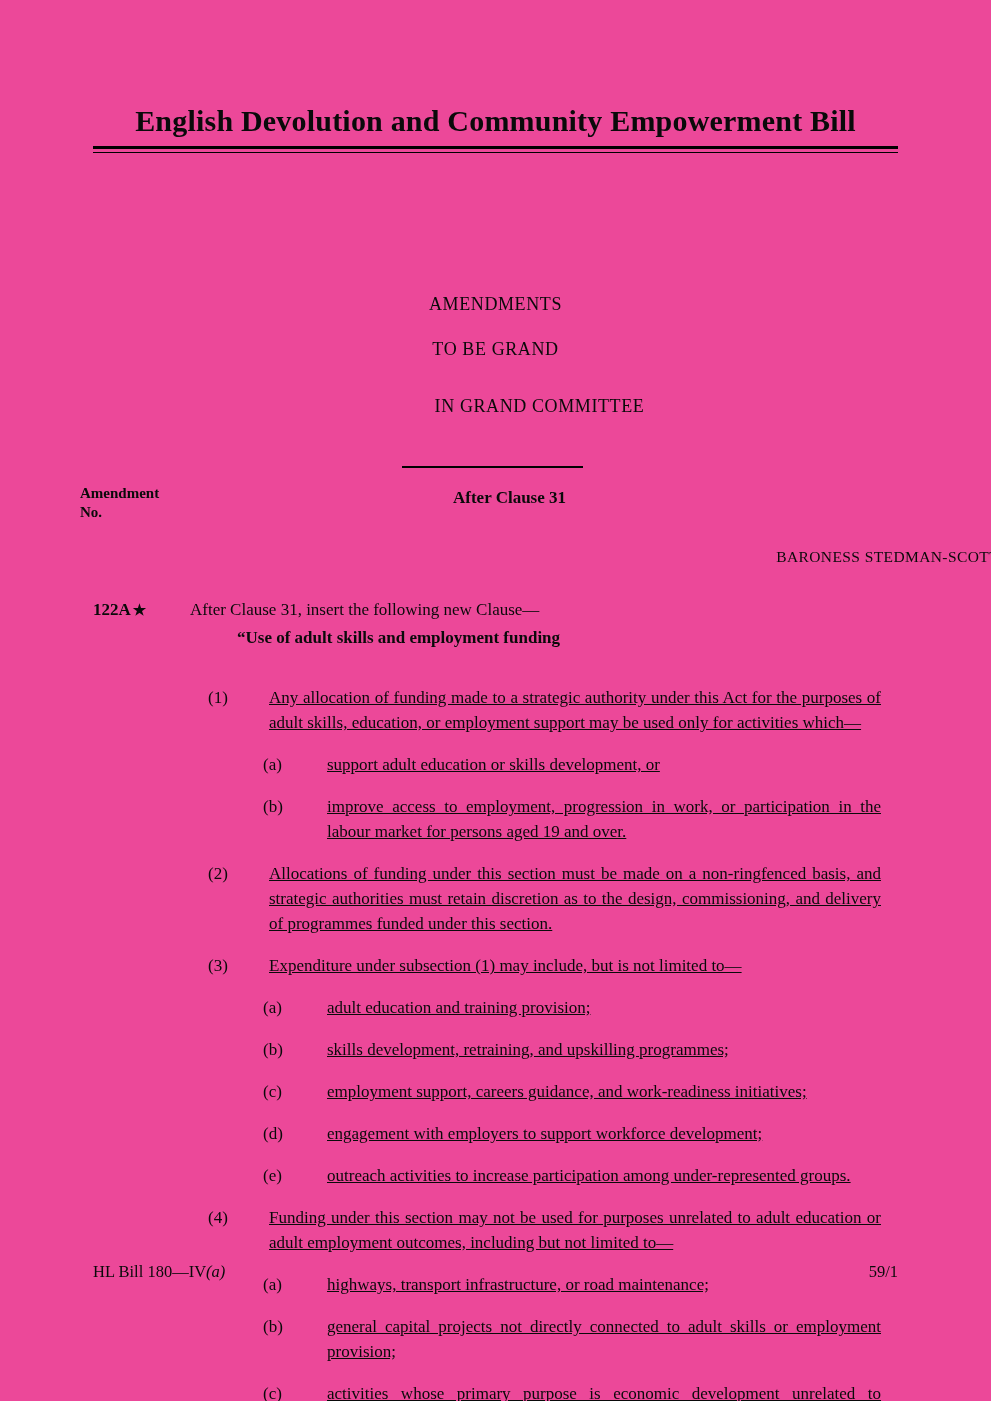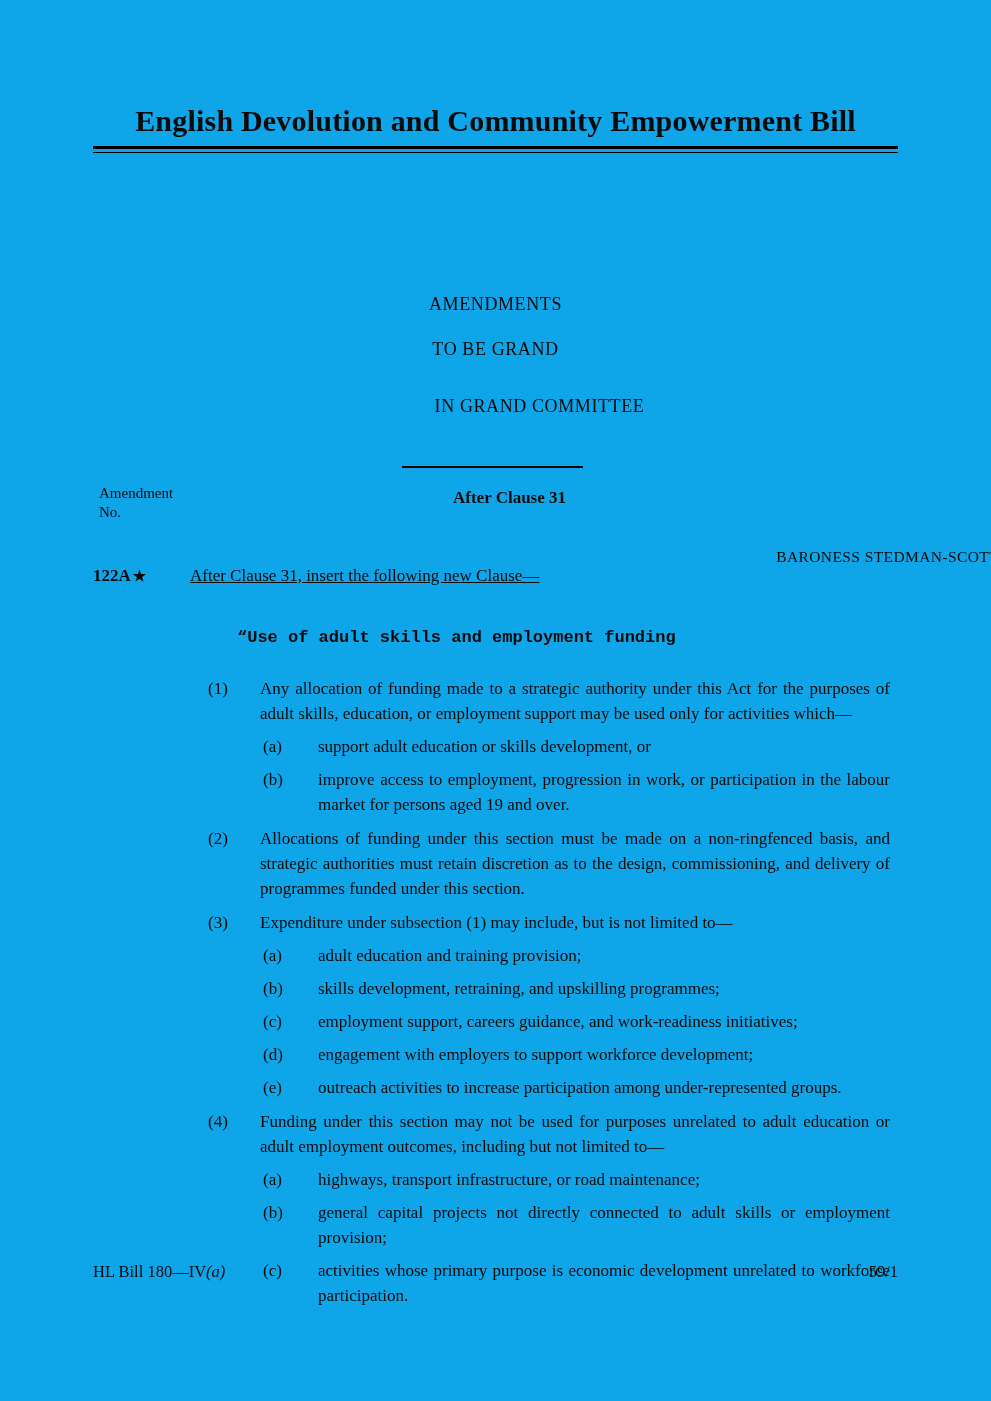--- a/index.html
+++ b/index.html
@@ -4,21 +4,21 @@
 <style>
   html, body {
     margin: 0;
     padding: 0;
     background: #ffffff;
   }
   .page {
     position: relative;
     width: 991px;
     height: 1401px;
-    background: #0ea5e9;
+    background: #ec4899;
     color: #0a0a0a;
     font-family: "Liberation Serif", "DejaVu Serif", serif;
     overflow: hidden;
   }
   .title {
     position: absolute;
     top: 104px;
     left: 0;
     width: 100%;
     margin: 0;
@@ -60,23 +60,23 @@
     position: absolute;
     top: 466px;
     left: 402px;
     width: 181px;
     height: 2px;
     background: #000;
   }
   .margin-label {
     position: absolute;
     top: 484px;
-    left: 99px;
+    left: 80px;
     font-size: 15px;
-    font-weight: normal;
+    font-weight: bold;
     line-height: 19px;
   }
   .section-heading {
     position: absolute;
     top: 488px;
     left: 0;
     width: 100%;
     text-align: center;
     font-size: 17px;
     font-weight: bold;
@@ -86,63 +86,62 @@
     position: absolute;
     top: 548px;
     left: 8px;
     width: 100%;
     text-align: right;
     font-size: 15.5px;
     letter-spacing: 0.4px;
   }
   .amendment-line {
     position: absolute;
-    top: 566px;
-    left: 93px;
-    font-size: 17px;
-    text-decoration: underline;
+    top: 600px;
+    left: 93px;
+    font-size: 17px;
   }
   .amend-num {
     display: inline-block;
     width: 97px;
     font-weight: bold;
   }
   .amend-num .star {
     padding-left: 2px;
     font-size: 15px;
   }
   .clause-title {
     position: absolute;
     top: 628px;
     left: 237px;
     font-size: 17px;
     font-weight: bold;
-    font-family: Liberation Mono, monospace;
   }
   .body {
     position: absolute;
     top: 668px;
     left: 93px;
     width: 805px;
     font-size: 17px;
     line-height: 25px;
   }
   .ss {
     position: relative;
     padding-left: 159px;
   }
   .ss + .ss { margin-top: 9px; }
   .ss > .num {
     position: absolute;
     left: 115px;
     top: 0;
   }
   .ss p {
-    margin: 8px;
+    margin: 17px;
     text-align: justify;
+    text-decoration: underline;
   }
   .itm {
     position: relative;
     padding-left: 58px;
   }
   .itm > .inum {
     position: absolute;
     left: 11px;
     top: 0;
   }

